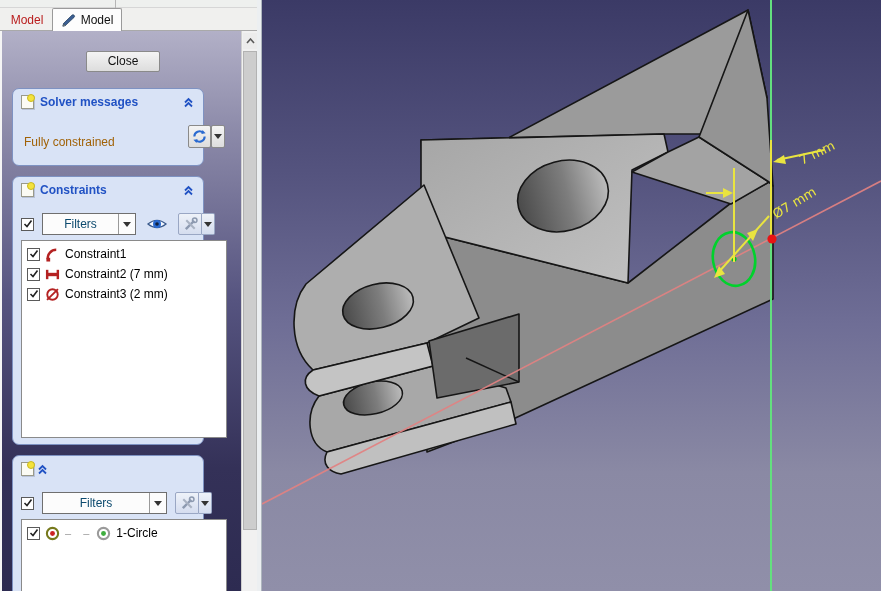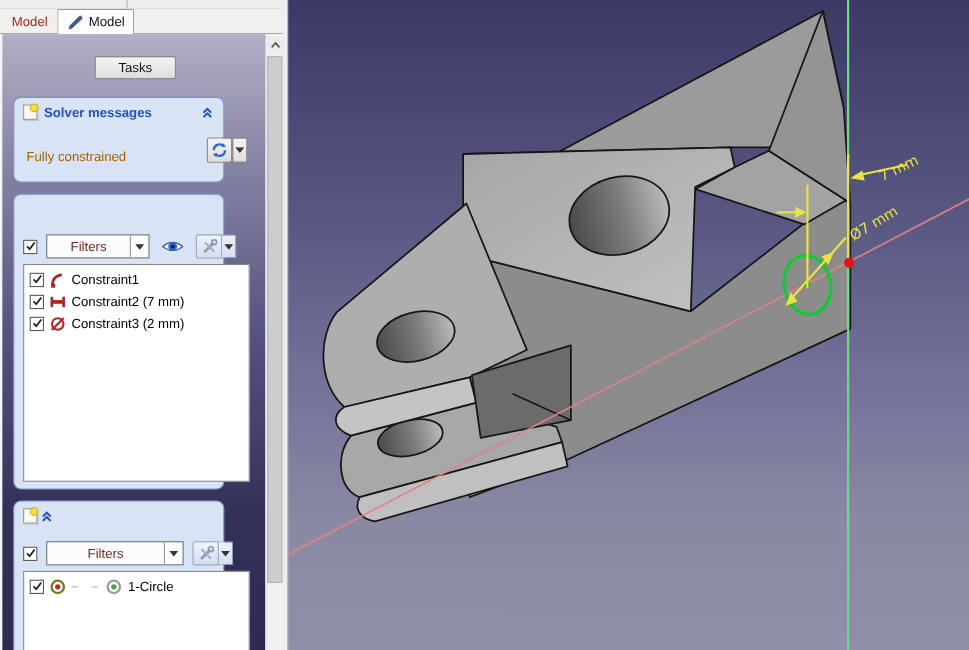--- a/index.html
+++ b/index.html
@@ -29,21 +29,21 @@
   .note-ic { width:13px; height:14px; position:relative; background:#fbfbf4; border:1px solid #9a9a8a; box-shadow:1px 1px 0 #b9c3d9; }
   .note-ic::after { content:""; position:absolute; right:-2px; top:-2px; width:6px; height:6px; border-radius:50%; background:#f4e23c; border:1px solid #c9b820; }
   .collapse-btn { width:17px; height:17px; border-radius:3px; display:flex; align-items:center; justify-content:center; }
 
   .status-green { position:absolute; left:11px; top:46px; color:#a16207; font-size:12px; }
   .refresh-btn { position:absolute; left:175px; top:36px; width:23px; height:23px; display:flex; align-items:center; justify-content:center; }
   .refresh-dd  { position:absolute; left:198px; top:36px; width:14px; height:23px; display:flex; align-items:center; justify-content:center; }
 
   .checkbox { width:13px; height:13px; background:#fff; border:1px solid #5a5a5a; display:inline-flex; align-items:center; justify-content:center; flex:none; }
   .combo { background:#fcfcfc; border:1px solid #6f6f6f; height:22px; display:flex; align-items:center; }
-  .combo .lbl { flex:1; text-align:center; font-size:12px; color:#7f1d1d; }
+  .combo .lbl { flex:1; text-align:center; font-size:12px; color:#0c4a6e; }
   .combo .arr { width:17px; height:100%; border-left:1px solid #9a9a9a; display:flex; align-items:center; justify-content:center; }
   .caret { width:0; height:0; border-left:4px solid transparent; border-right:4px solid transparent; border-top:5px solid #333; }
 
   .tools-btn { width:24px; height:22px; display:flex; align-items:center; justify-content:center; background:linear-gradient(#eef2f9,#d5ddef); border:1px solid #9aa7c4; border-radius:2px 0 0 2px; }
   .tools-dd  { width:13px; height:22px; display:flex; align-items:center; justify-content:center; background:linear-gradient(#eef2f9,#d5ddef); border:1px solid #9aa7c4; border-left:none; border-radius:0 2px 2px 0; }
   .eye-btn { width:26px; height:22px; display:flex; align-items:center; justify-content:center; }
 
   .listbox { position:absolute; left:8px; width:206px; background:#fff; border:1px solid #8a8a8a; }
   .lrow { height:20px; display:flex; align-items:center; gap:5px; padding-left:5px; font-size:12px; color:#000; }
   .dashes { color:#9a9a9a; letter-spacing:2px; font-size:11px; }
@@ -74,21 +74,21 @@
     <div class="tab tab-tasks">
       <svg class="pencil-ic" viewBox="0 0 16 16">
         <path d="M2,14 L4.6,13.4 L14,4.6 Q15,3.6 14,2.4 Q12.9,1.3 11.8,2.2 L2.8,11 Z" fill="#3c5f93" stroke="#24405f" stroke-width="0.8"></path>
         <path d="M2,14 L3.2,11.6 L4.6,13.4 Z" fill="#d8c79a" stroke="#24405f" stroke-width="0.6"></path>
       </svg>
       <span>Model</span>
     </div>
   </div>
 
   <div class="panel">
-    <button class="btn close-btn">Tasks</button>
+    <button class="btn close-btn">Close</button>
 
     <div class="box" style="top:57px;height:78px;">
       <div class="box-hd">
         <span class="note-ic"></span>
         <span class="box-title">Solver messages</span>
         <span class="collapse-btn">
           <svg width="13" height="13" viewBox="0 0 13 13">
               <g stroke="#2152c4" stroke-width="1.8" fill="none">
                 <polyline points="3,6.5 6.5,3 10,6.5"></polyline>
                 <polyline points="3,10.5 6.5,7 10,10.5"></polyline>
@@ -104,20 +104,32 @@
           <polygon points="4.8,15 1.5,11.5 6,10.8" fill="#2a6ad0"></polygon>
           <polygon points="11.2,1 14.5,4.5 10,5.2" fill="#2a6ad0"></polygon>
         </svg>
       </button>
       <button class="btn refresh-dd">
           <span class="caret"></span>
         </button>
     </div>
 
     <div class="box" style="top:145px;height:269px;">
+      <div class="box-hd">
+        <span class="note-ic"></span>
+        <span class="box-title">Constraints</span>
+        <span class="collapse-btn">
+          <svg width="13" height="13" viewBox="0 0 13 13">
+              <g stroke="#2152c4" stroke-width="1.8" fill="none">
+                <polyline points="3,6.5 6.5,3 10,6.5"></polyline>
+                <polyline points="3,10.5 6.5,7 10,10.5"></polyline>
+              </g>
+            </svg>
+        </span>
+      </div>
       <div style="position:absolute;left:8px;top:35px;width:205px;height:24px;display:flex;align-items:center;gap:8px;">
         <span class="checkbox">
           <svg width="10" height="10" viewBox="0 0 10 10">
               <polyline points="1.5,5 4,7.5 8.5,1.5" fill="none" stroke="#222" stroke-width="1.6"></polyline>
             </svg>
         </span>
         <div class="combo" style="width:94px;">
           <span class="lbl">Filters</span>
           <span class="arr">
               <span class="caret"></span>

